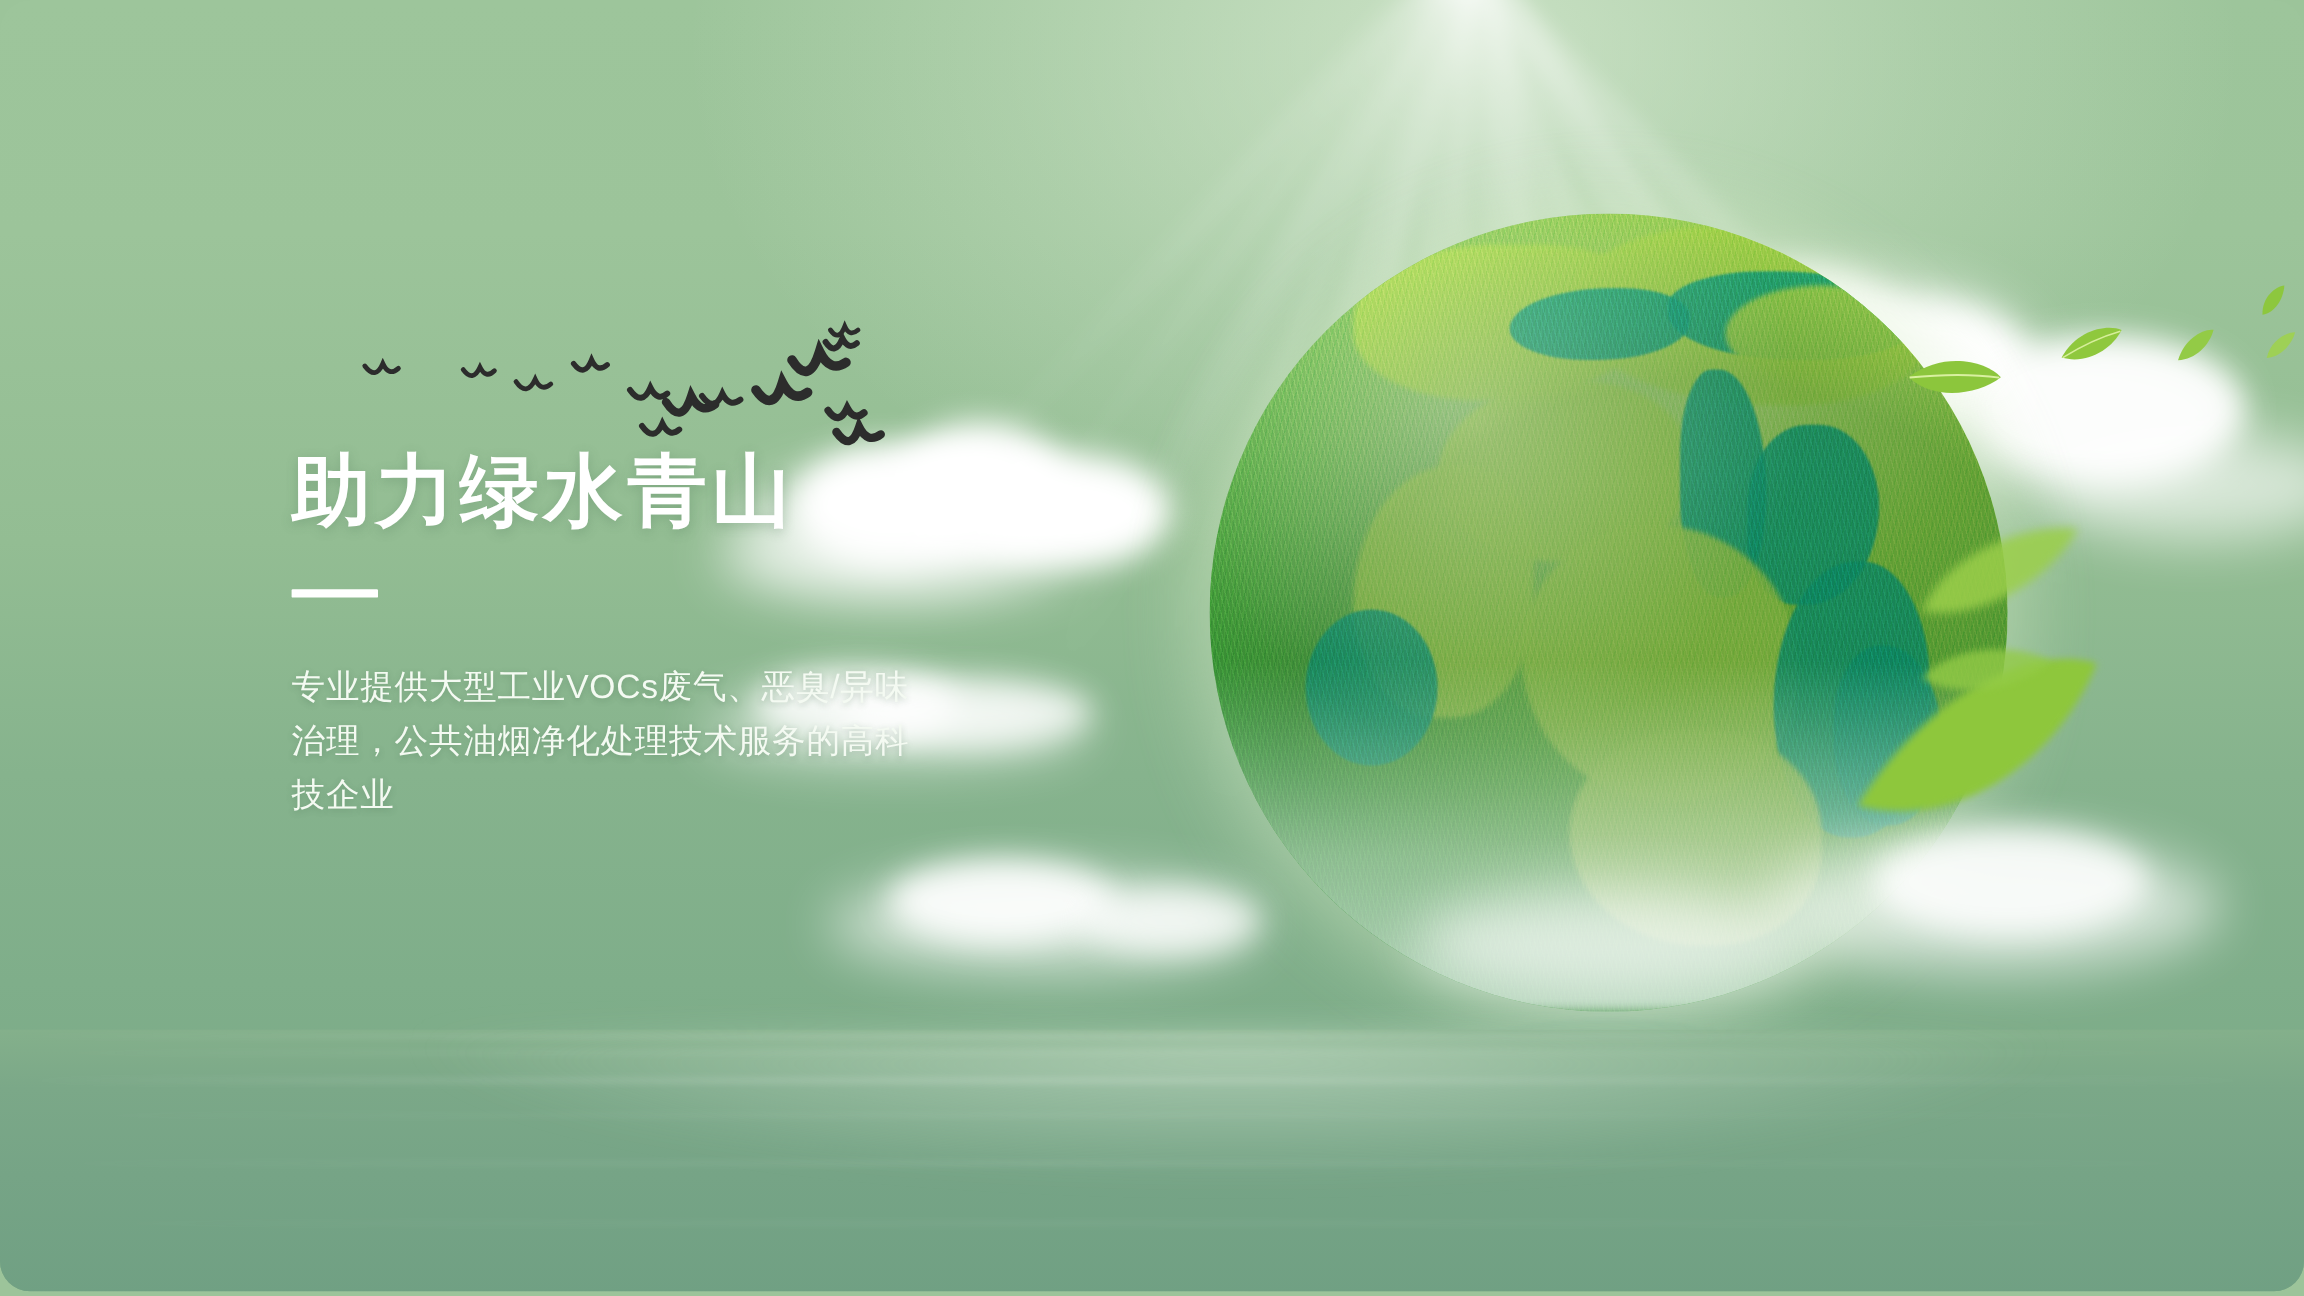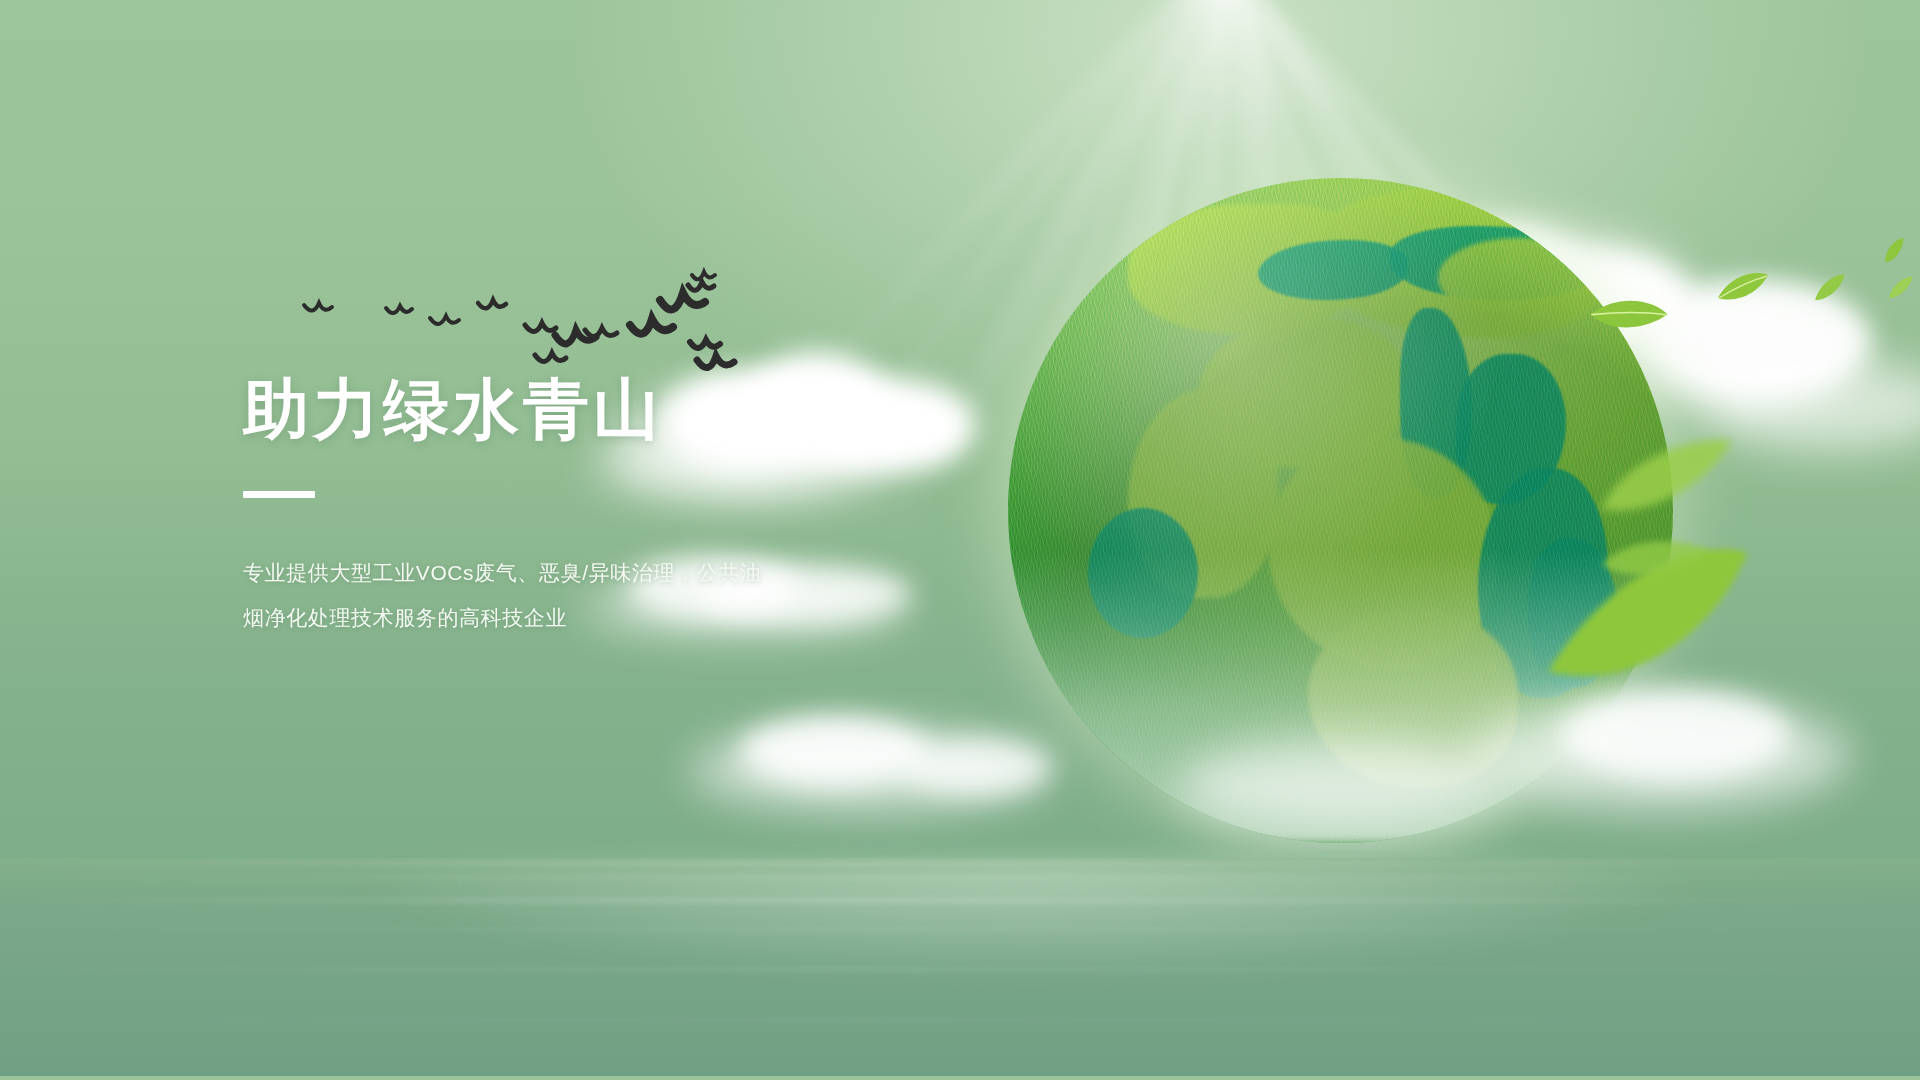--- a/index.html
+++ b/index.html
@@ -4,20 +4,21 @@
 <style>
   * { margin:0; padding:0; box-sizing:border-box; }
   html,body { width:1920px; height:1080px; overflow:hidden; background:#9cc49a; }
   body { font-family:"Liberation Sans","DejaVu Sans",sans-serif; }
 
   .banner{
     position:relative; width:1920px; height:1076px; overflow:hidden;
     background:
       radial-gradient(ellipse 900px 620px at 1220px 40px, rgba(232,244,224,0.60) 0%, rgba(232,244,224,0.22) 42%, rgba(232,244,224,0) 72%),
       linear-gradient(180deg,#9dc59b 0%, #9cc49a 18%, #93bd93 42%, #86b38d 60%, #7fae8a 76%, #77a785 100%);
+    border-radius: 25px;
   }
 
   
   .rays{ position:absolute; left:0; top:-40px; width:1920px; height:900px;
          pointer-events:none; mix-blend-mode:screen; opacity:.95; }
   .ray{ position:absolute; top:0; left:1200px; transform-origin:50% 0%;
         background:linear-gradient(180deg, rgba(255,255,255,.50) 0%, rgba(255,255,255,.32) 35%, rgba(255,255,255,.10) 72%, rgba(255,255,255,0) 100%);
         filter:blur(7px); }
 
   
@@ -68,21 +69,21 @@
   .cloudsoft{ position:absolute; border-radius:50%; background:rgba(255,255,255,.62); filter:blur(22px); }
 
   
   .birds{ position:absolute; left:0; top:0; width:1920px; height:1080px; pointer-events:none; }
 
   
   .copy{ position:absolute; left:243px; top:366px; width:700px; z-index:20; }
   .t-line{ color:#ffffff; font-size:66px; font-weight:bold; line-height:86px;
      letter-spacing:4px; text-shadow:0 2px 10px rgba(70,110,80,.28); }
   .divider{ width:72px; height:7px; background:#ffffff; margin-top:39px; border-radius:1px; }
-  .desc{ margin-top:52px; color:#f4faf2; font-size:21px; line-height:45px; letter-spacing:.6px;
+  .desc{ margin-top:52px; color:#f4faf2; font-size:28px; line-height:45px; letter-spacing:.6px;
      max-width:530px; text-shadow:0 1px 5px rgba(60,100,70,.30); }
 </style>
 </head>
 <body>
 
 <div class="banner">
 
   <div class="rays">
     <div class="ray" style="width:26px;height:760px;transform:rotate(-44deg);opacity:.55"></div>
     <div class="ray" style="width:14px;height:700px;transform:rotate(-39deg);opacity:.45"></div>

